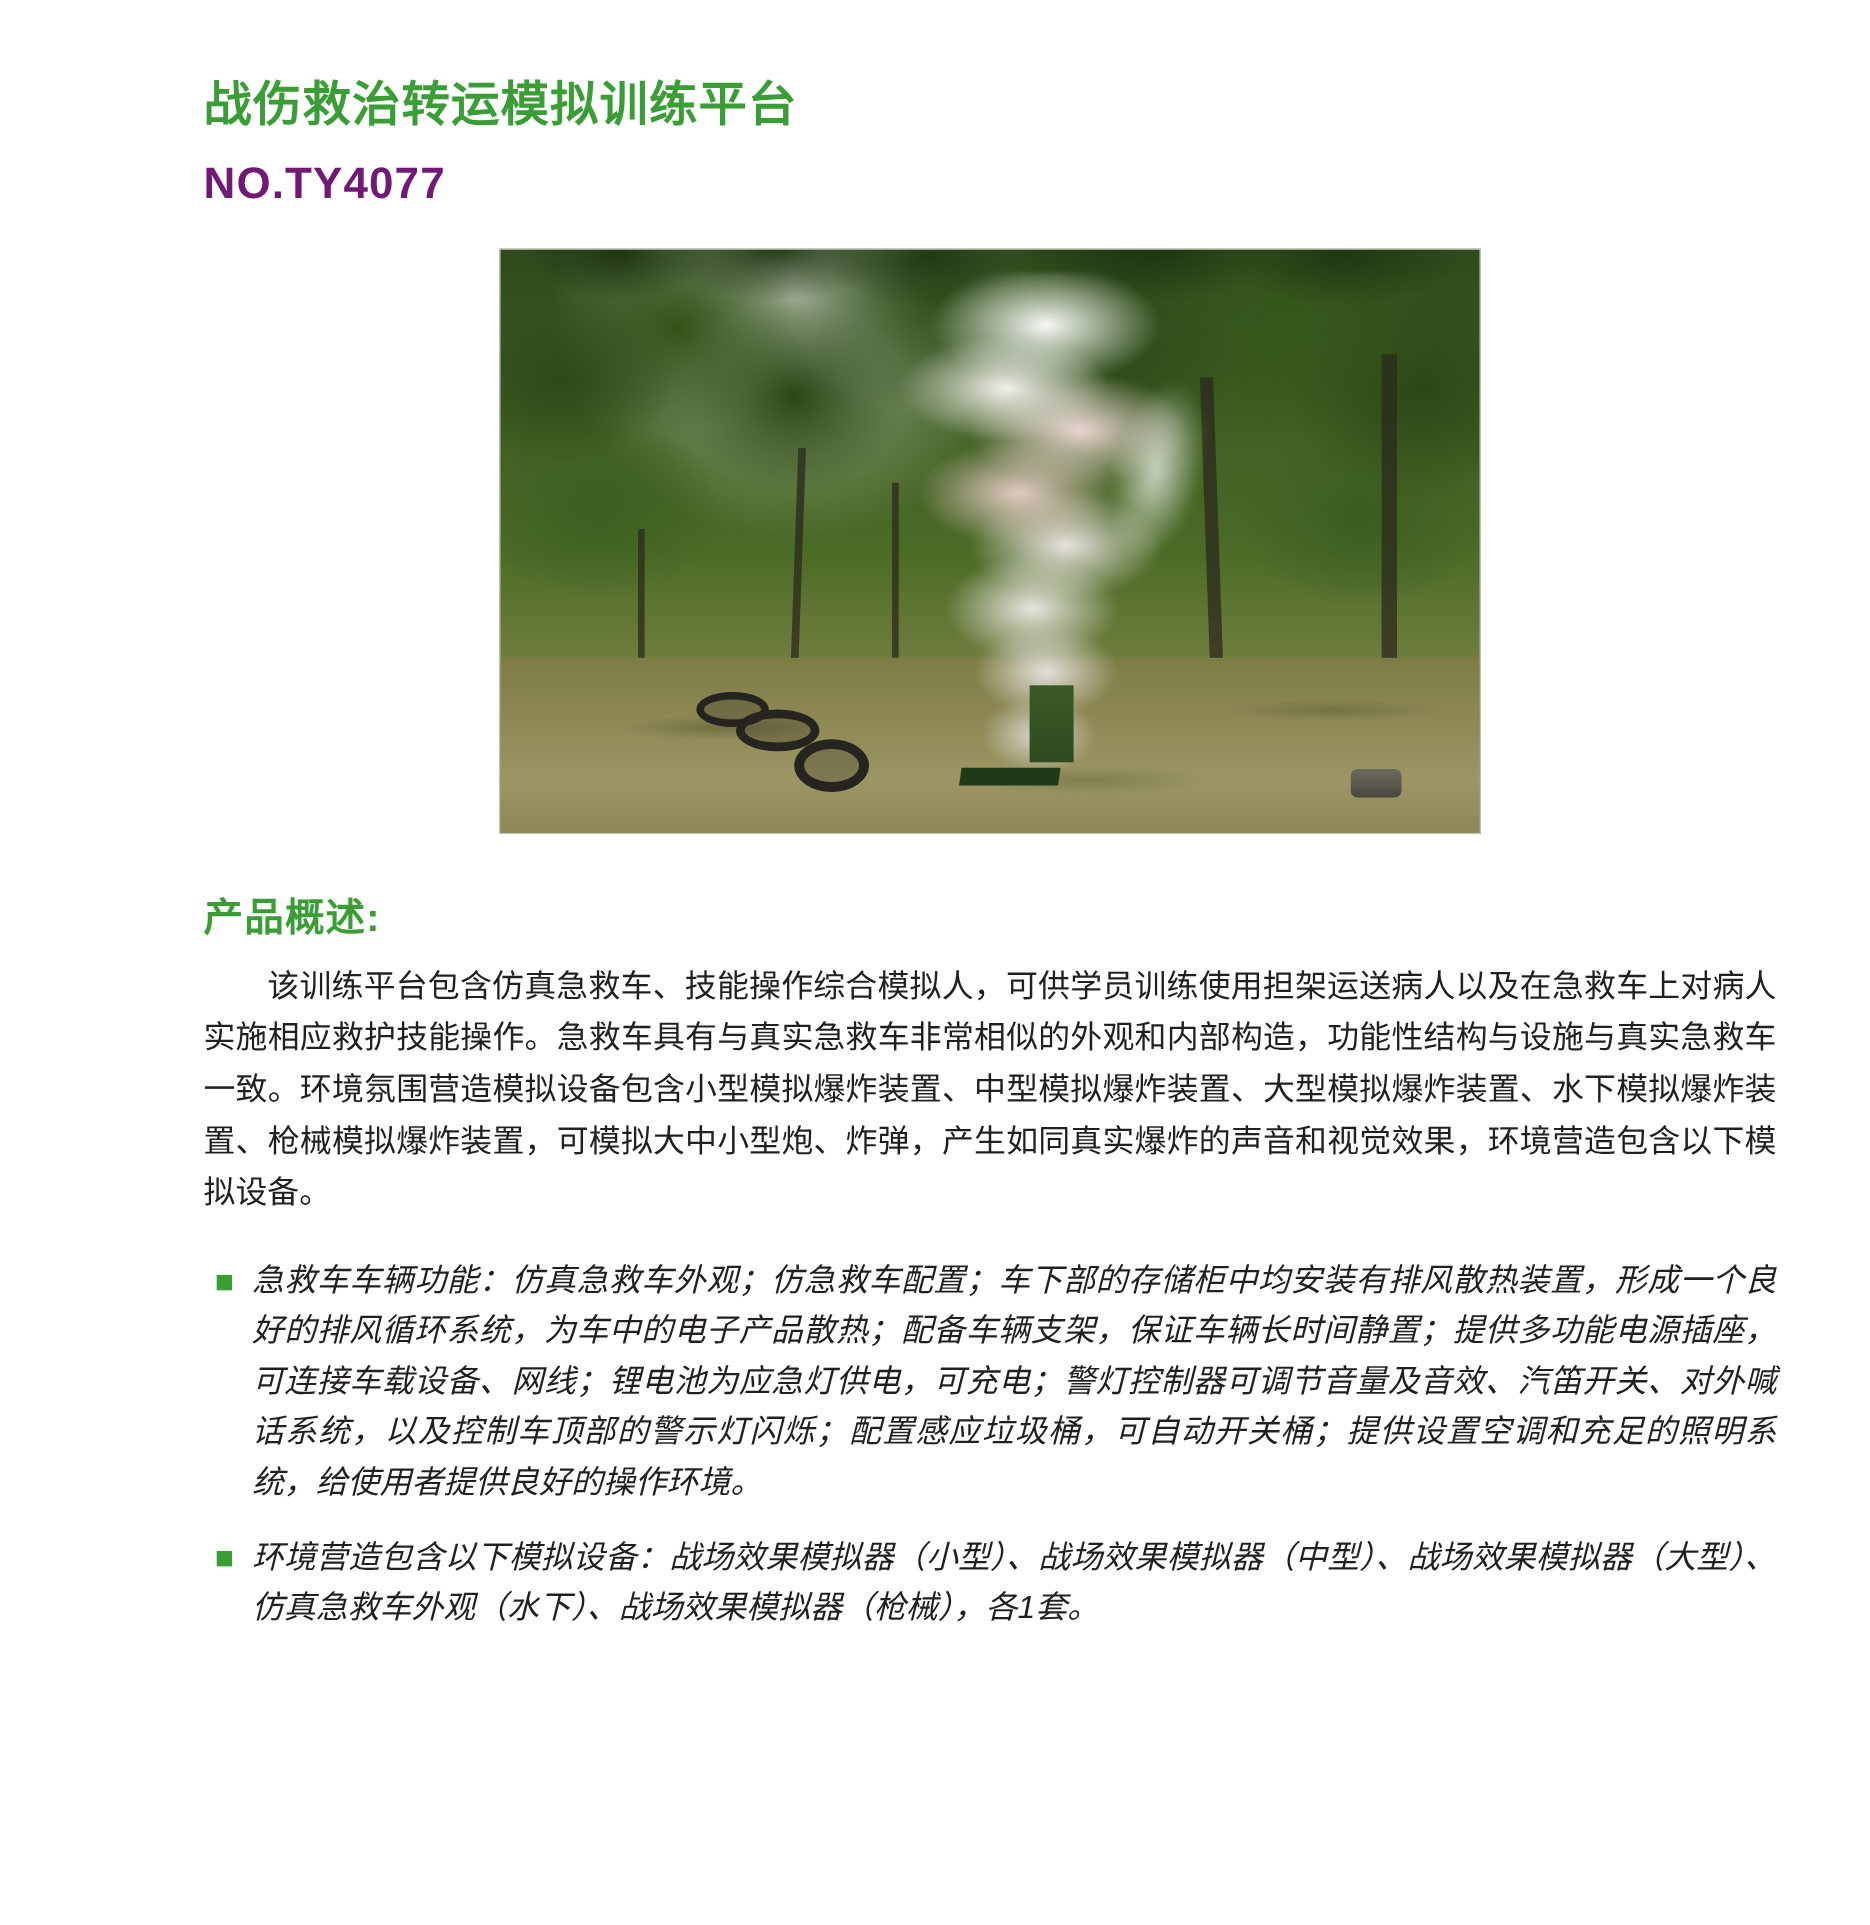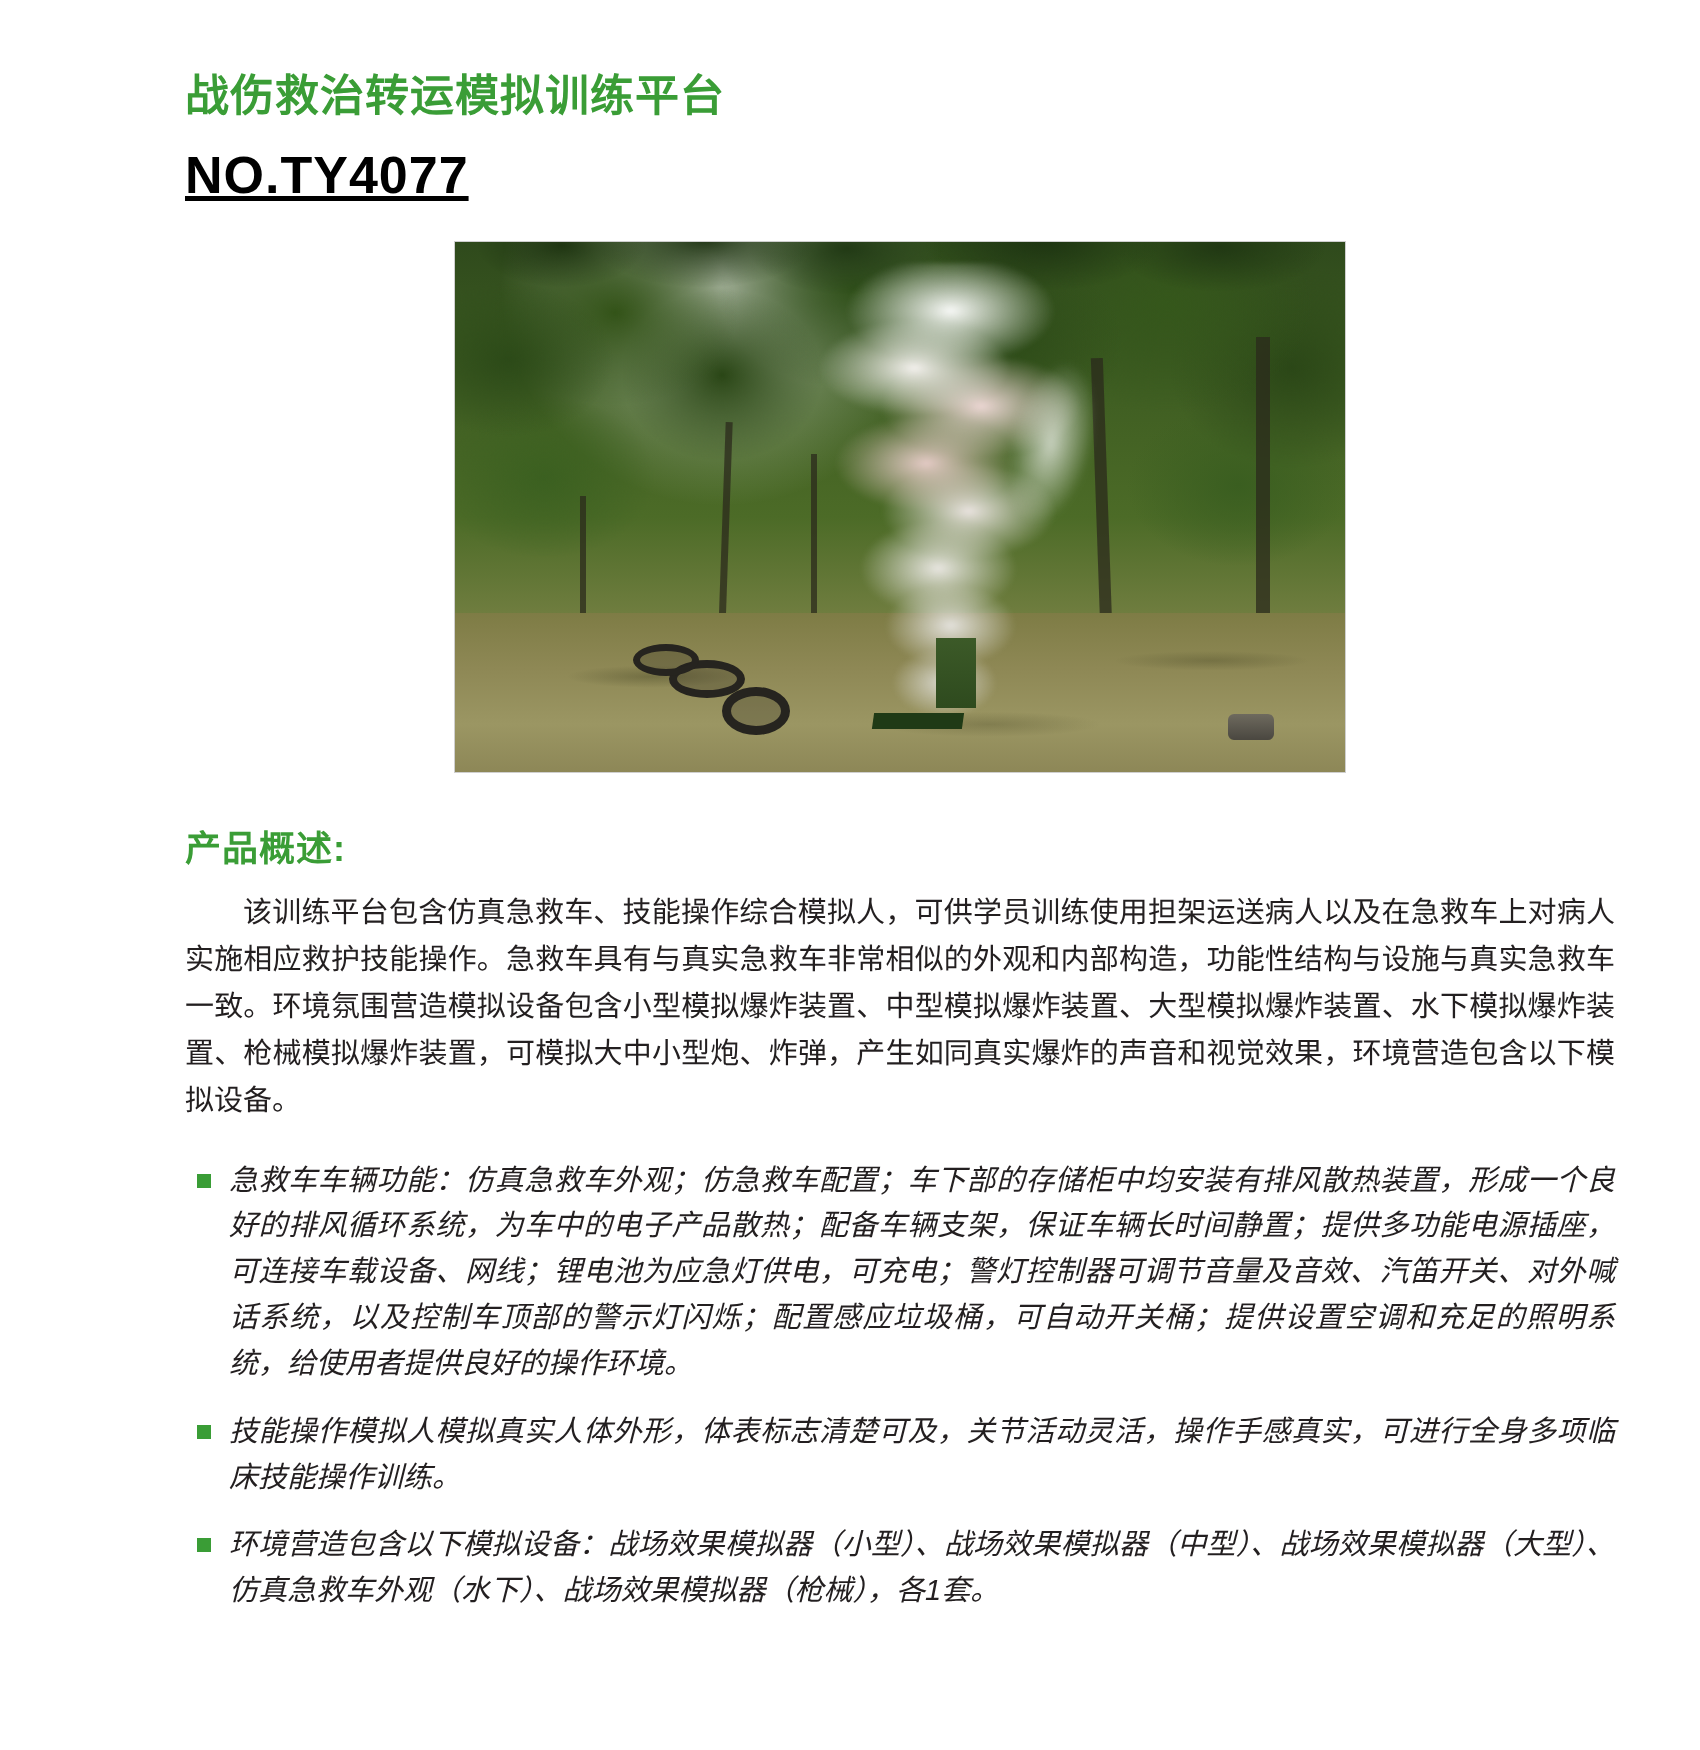--- a/index.html
+++ b/index.html
@@ -28,26 +28,25 @@
   
   .title {
     font-size: 44px;
     font-weight: bold;
     color: #3a9d36;
     letter-spacing: 1px;
     line-height: 1.2;
     margin: 0;
   }
   .subtitle {
-    font-size: 52px;
+    font-size: 40px;
     font-weight: bold;
-    color: #000000;
+    color: #701a75;
     letter-spacing: 1px;
     margin: 22px 0 0 0;
-    text-decoration: underline;
   }
 
   
   .figure-wrap {
     margin-top: 36px;
     display: flex;
     justify-content: center;
   }
   .photo {
     position: relative;
@@ -232,21 +231,17 @@
 
   <p class="overview">该训练平台包含仿真急救车、技能操作综合模拟人，可供学员训练使用担架运送病人以及在急救车上对病人实施相应救护技能操作。急救车具有与真实急救车非常相似的外观和内部构造，功能性结构与设施与真实急救车一致。环境氛围营造模拟设备包含小型模拟爆炸装置、中型模拟爆炸装置、大型模拟爆炸装置、水下模拟爆炸装置、枪械模拟爆炸装置，可模拟大中小型炮、炸弹，产生如同真实爆炸的声音和视觉效果，环境营造包含以下模拟设备。</p>
 
   <ul class="bullets">
     <li>
       <span class="marker"></span>
       <span>急救车车辆功能：仿真急救车外观；仿急救车配置；车下部的存储柜中均安装有排风散热装置，形成一个良好的排风循环系统，为车中的电子产品散热；配备车辆支架，保证车辆长时间静置；提供多功能电源插座，可连接车载设备、网线；锂电池为应急灯供电，可充电；警灯控制器可调节音量及音效、汽笛开关、对外喊话系统，以及控制车顶部的警示灯闪烁；配置感应垃圾桶，可自动开关桶；提供设置空调和充足的照明系统，给使用者提供良好的操作环境。</span>
     </li>
     <li>
       <span class="marker"></span>
-      <span>技能操作模拟人模拟真实人体外形，体表标志清楚可及，关节活动灵活，操作手感真实，可进行全身多项临床技能操作训练。</span>
-    </li>
-    <li>
-      <span class="marker"></span>
       <span>环境营造包含以下模拟设备：战场效果模拟器（小型）、战场效果模拟器（中型）、战场效果模拟器（大型）、仿真急救车外观（水下）、战场效果模拟器（枪械），各1套。</span>
     </li>
   </ul>
 
 </div>
 
 </body></html>

